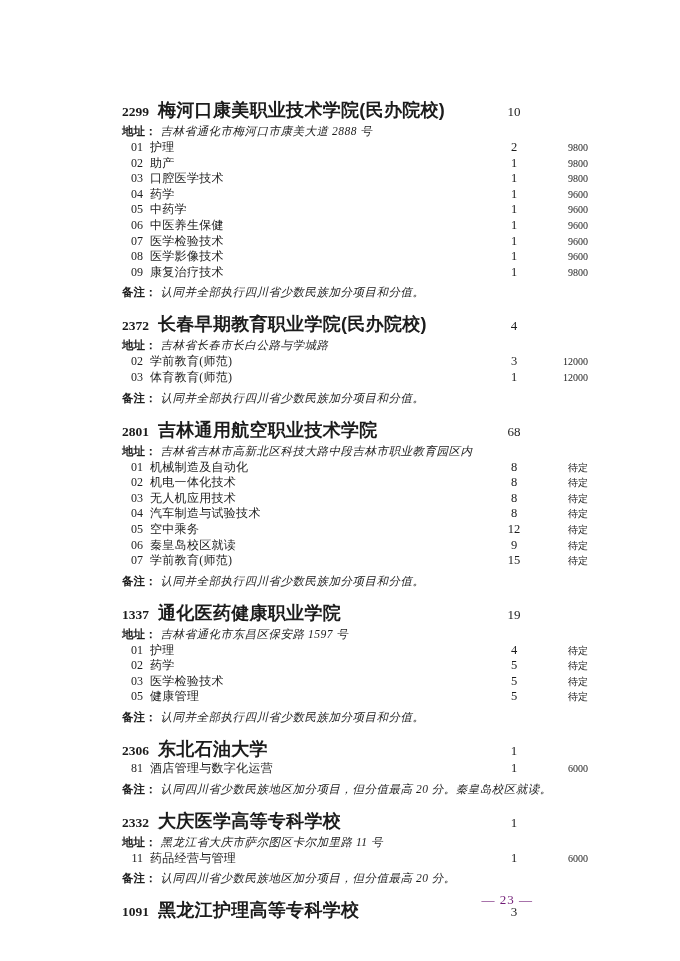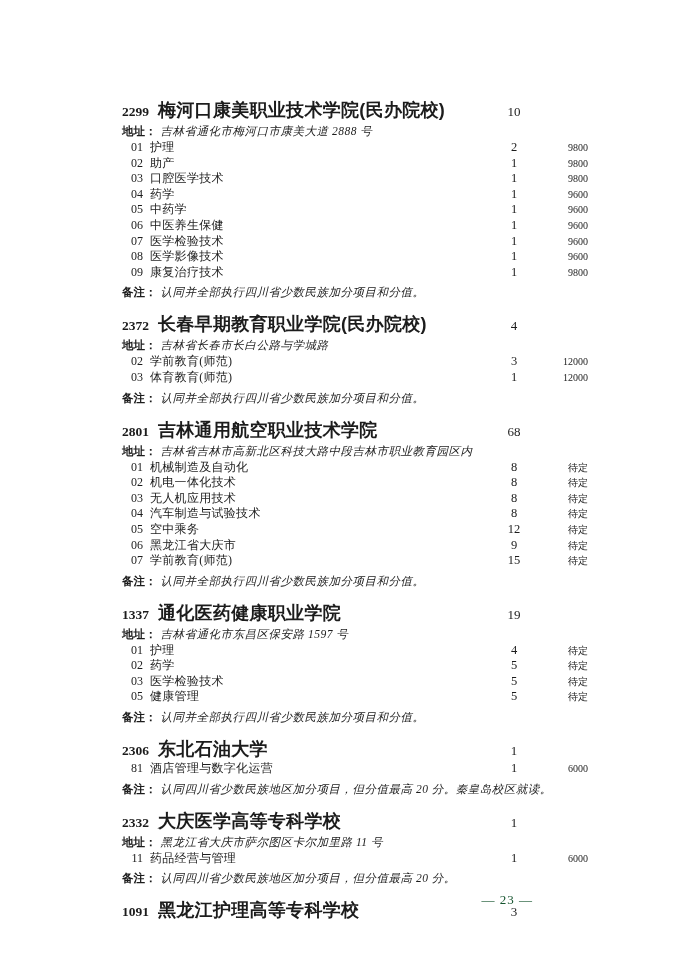--- a/index.html
+++ b/index.html
@@ -96,21 +96,21 @@
     line-height: 17px;
     margin-top: 2px;
   }
   .page-number {
     position: absolute;
     top: 892px;
     left: 0;
     width: 533px;
     text-align: right;
     font-size: 13px;
-    color: #14532d;
+    color: #701a75;
     letter-spacing: 1px;
   }
 </style>
 </head>
 <body>
 
 <div id="content">
   <div id="sections">
   <section class="school">
     <div class="school-header">
@@ -262,21 +262,21 @@
 
   <div class="row">
     <span class="no">05</span>
     <span class="pname">空中乘务</span>
     <span class="col-count p-count">12</span>
     <span class="col-fee p-fee">待定</span>
   </div>
 
   <div class="row">
     <span class="no">06</span>
-    <span class="pname">黑龙江省大庆市</span>
+    <span class="pname">秦皇岛校区就读</span>
     <span class="col-count p-count">9</span>
     <span class="col-fee p-fee">待定</span>
   </div>
 
   <div class="row">
     <span class="no">07</span>
     <span class="pname">学前教育(师范)</span>
     <span class="col-count p-count">15</span>
     <span class="col-fee p-fee">待定</span>
   </div>

